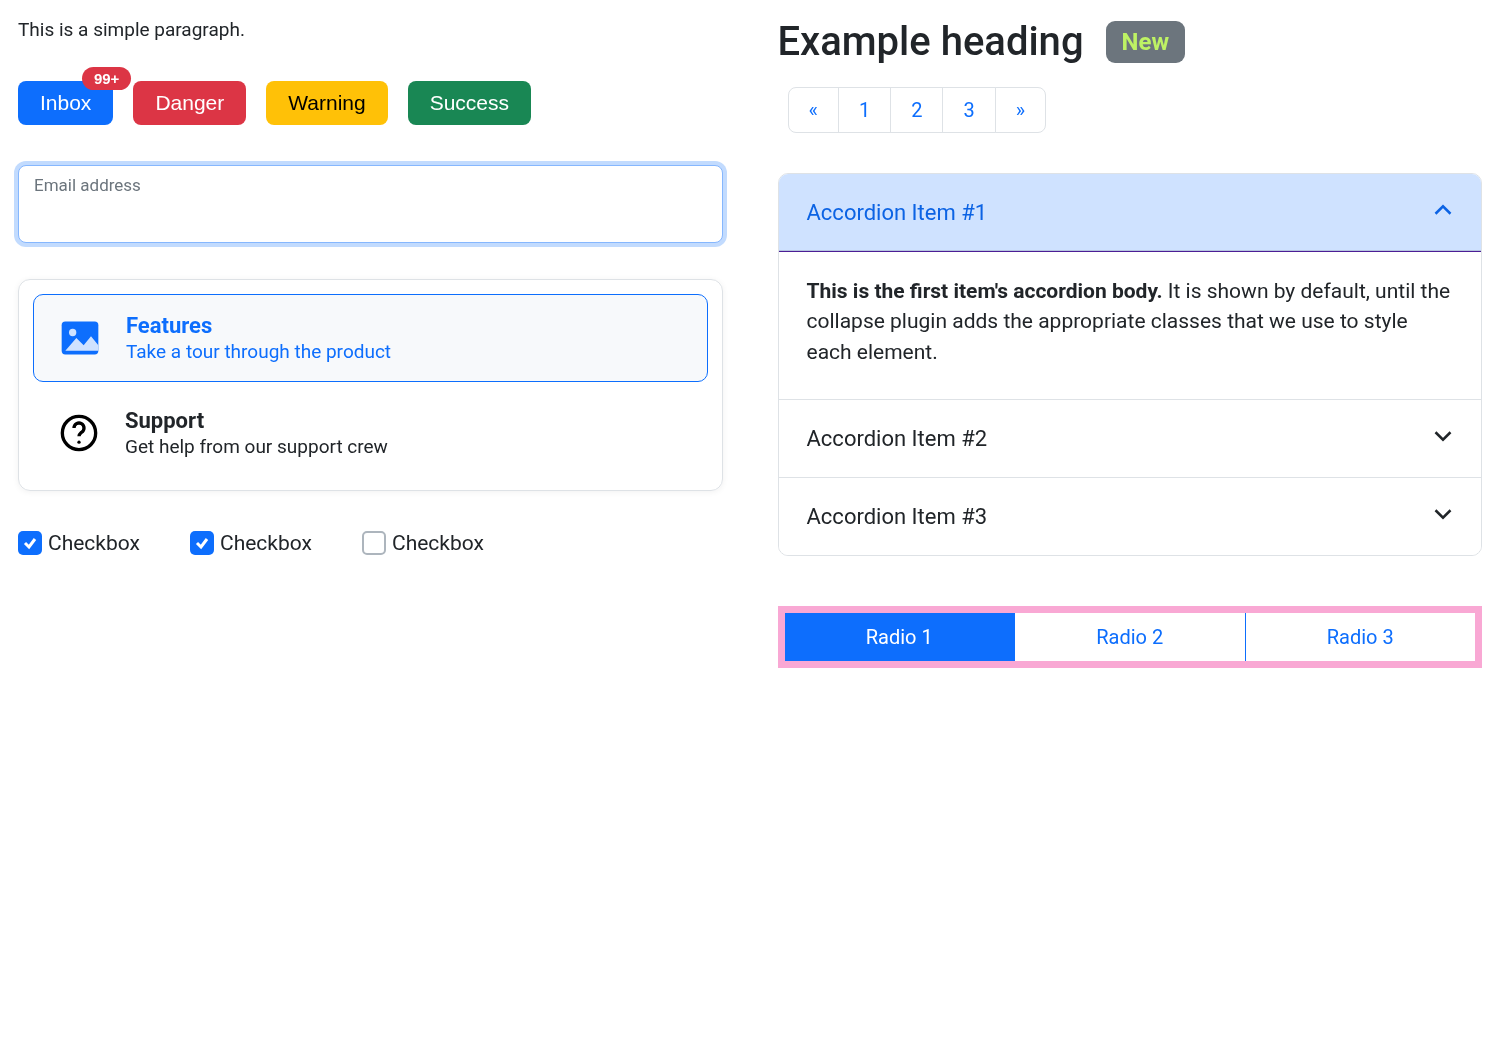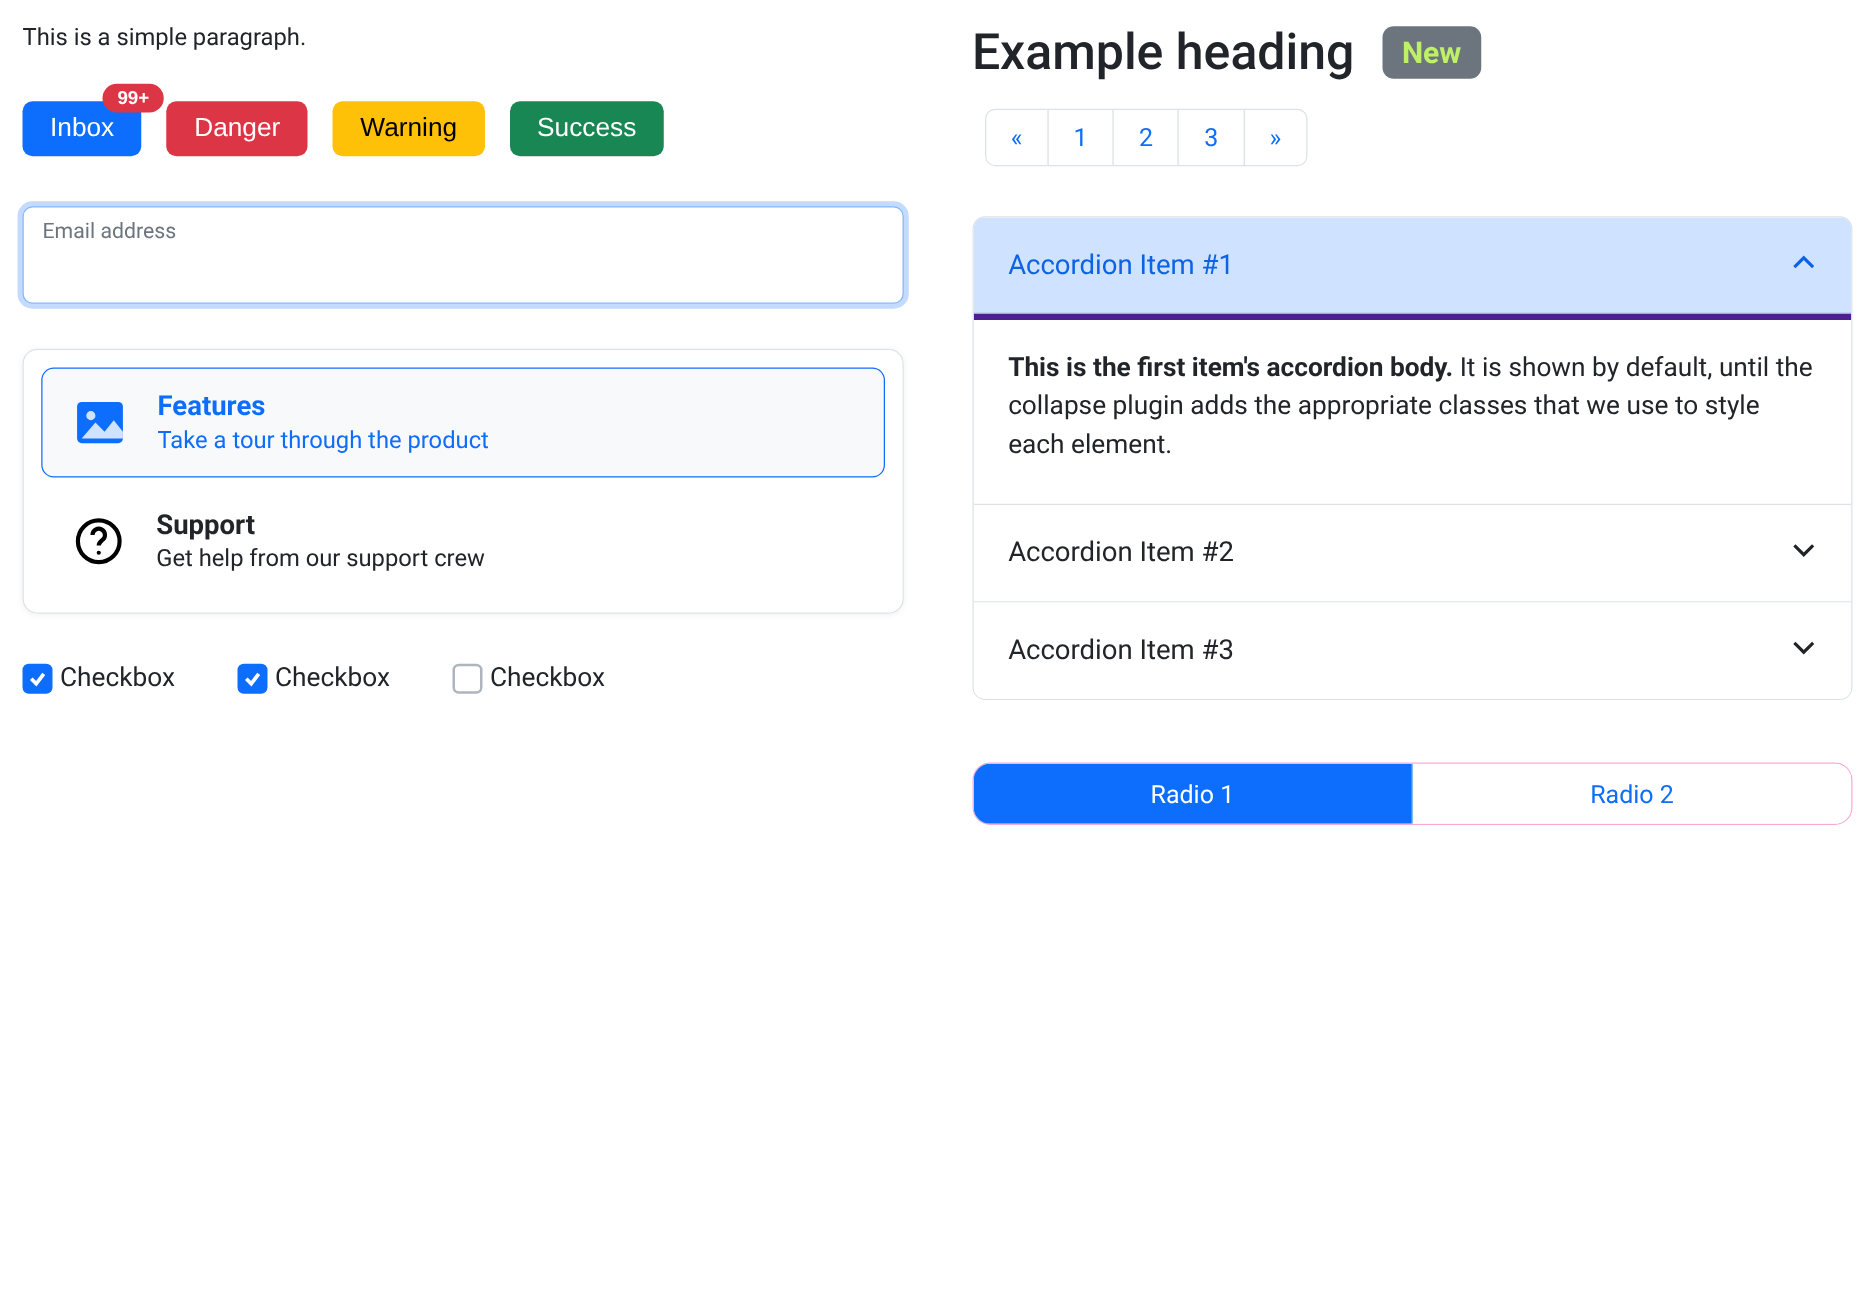--- a/index.html
+++ b/index.html
@@ -141,25 +141,25 @@
   .acc-header.open {
     background: #cfe2ff;
     color: #0c63e4;
     box-shadow: inset 0 -1px 0 rgba(0,0,0,.125);
   }
   .acc-chevron { width: 20px; height: 20px; }
   .acc-body {
     padding: 24px 28px 32px 28px;
     font-size: 21px;
     line-height: 1.45;
-    border-top: 5px solid #4c1d95;
+    border-top: 1px solid #4c1d95;
   }
   .acc-body strong { font-weight: 700; }
 
-  .radio-group { display: flex; border: 1px solid #f9a8d4; border-radius: 14px; overflow: hidden; }
+  .radio-group { display: flex; border: 7px solid #f9a8d4; border-radius: 0; overflow: hidden; }
   .radio-btn {
     flex: 1;
     text-align: center;
     padding: 12px 0;
     font-size: 20px;
     color: #0d6efd;
     background: #fff;
     cursor: pointer;
   }
   .radio-btn + .radio-btn { border-left: 1px solid #0d6efd; }
@@ -287,15 +287,16 @@
           <svg class="acc-chevron" viewBox="0 0 16 16" fill="none" stroke="#212529" stroke-width="2">
               <path d="M2 5 L8 11 L14 5"></path>
             </svg>
         </div>
       </div>
     </div>
 
     <div class="radio-group">
       <div class="radio-btn active">Radio 1</div>
       <div class="radio-btn">Radio 2</div>
+      <div class="radio-btn">Radio 3</div>
     </div>
   </div>
 </div>
 
 </body></html>

